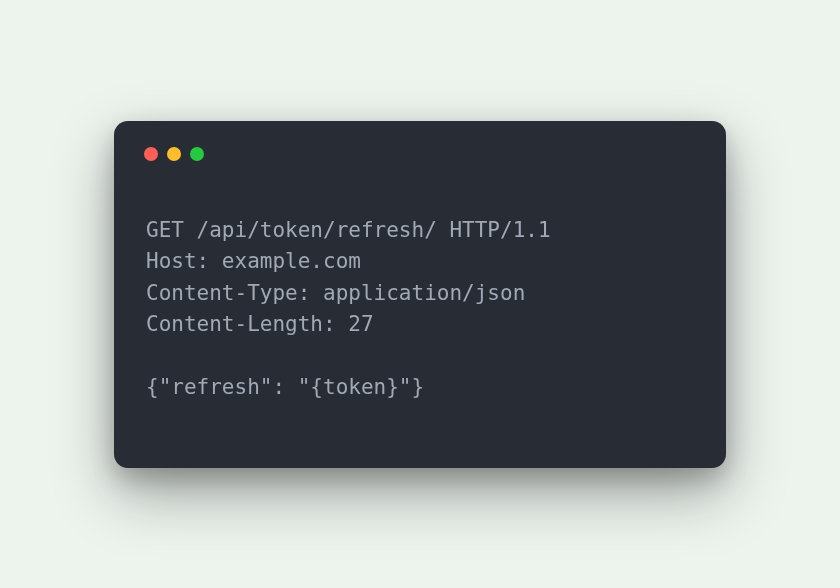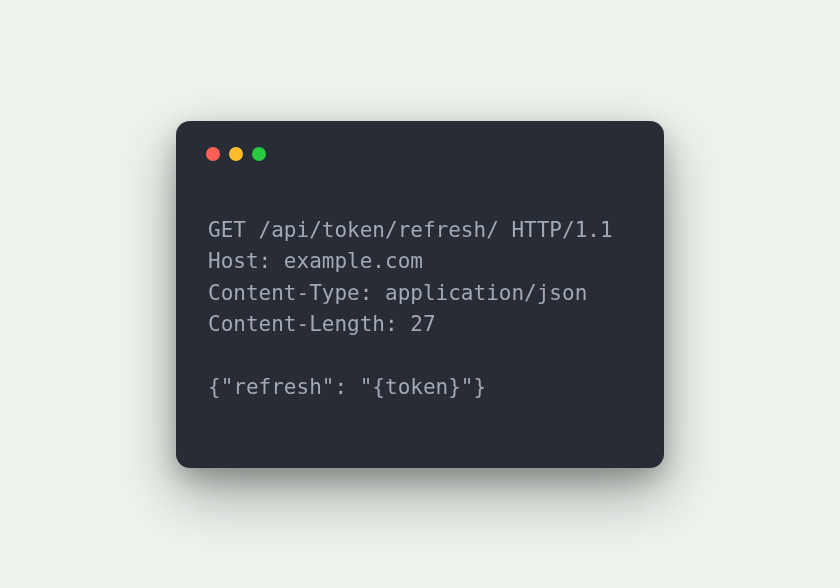--- a/index.html
+++ b/index.html
@@ -10,21 +10,21 @@
     body {
       width: 840px;
       height: 588px;
       background: #edf4ee;
       display: flex;
       align-items: center;
       justify-content: center;
       font-family: ui-monospace, "SF Mono", Menlo, Monaco, Consolas, monospace;
     }
     .terminal-window {
-      width: 488px;
+      width: 612px;
       background: #282c34;
       border-radius: 14px;
       padding: 24px 32px 64px 32px;
       box-shadow: 0 25px 60px rgba(0,0,0,0.35), 0 10px 25px rgba(0,0,0,0.2);
     }
     .titlebar {
       display: flex;
       gap: 9px;
       margin-bottom: 54px;
       margin-top: 2px;

